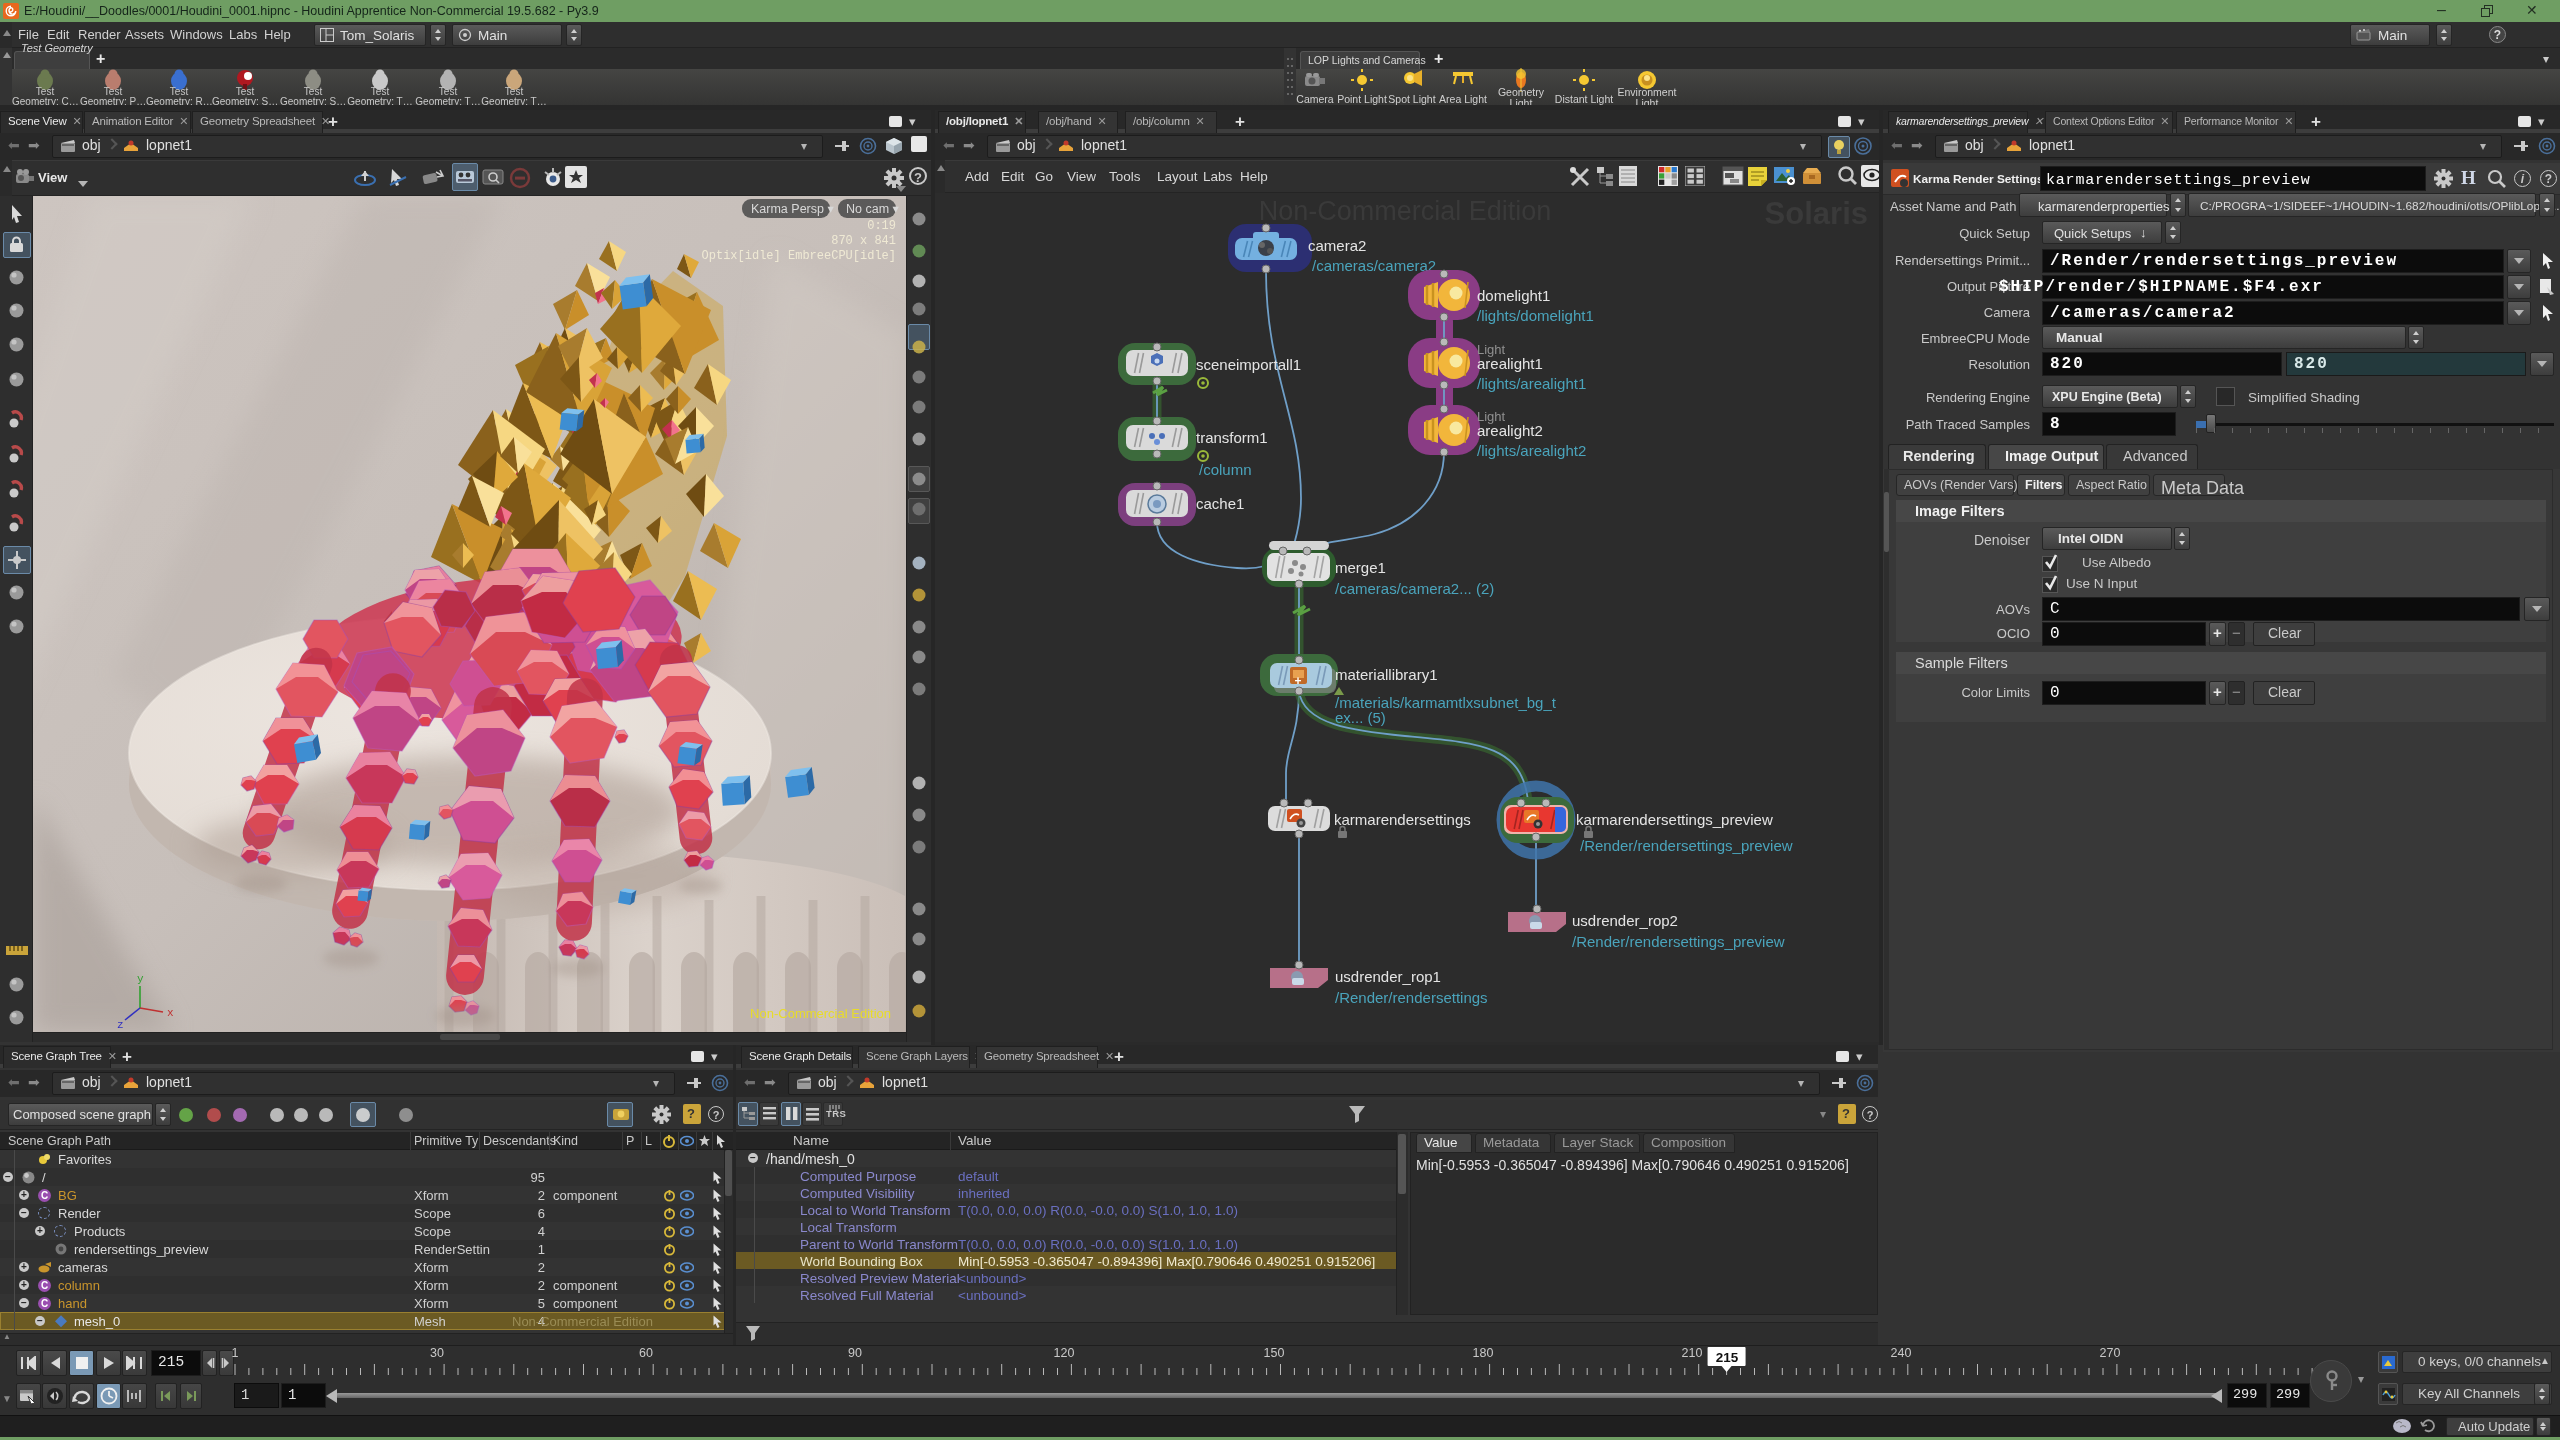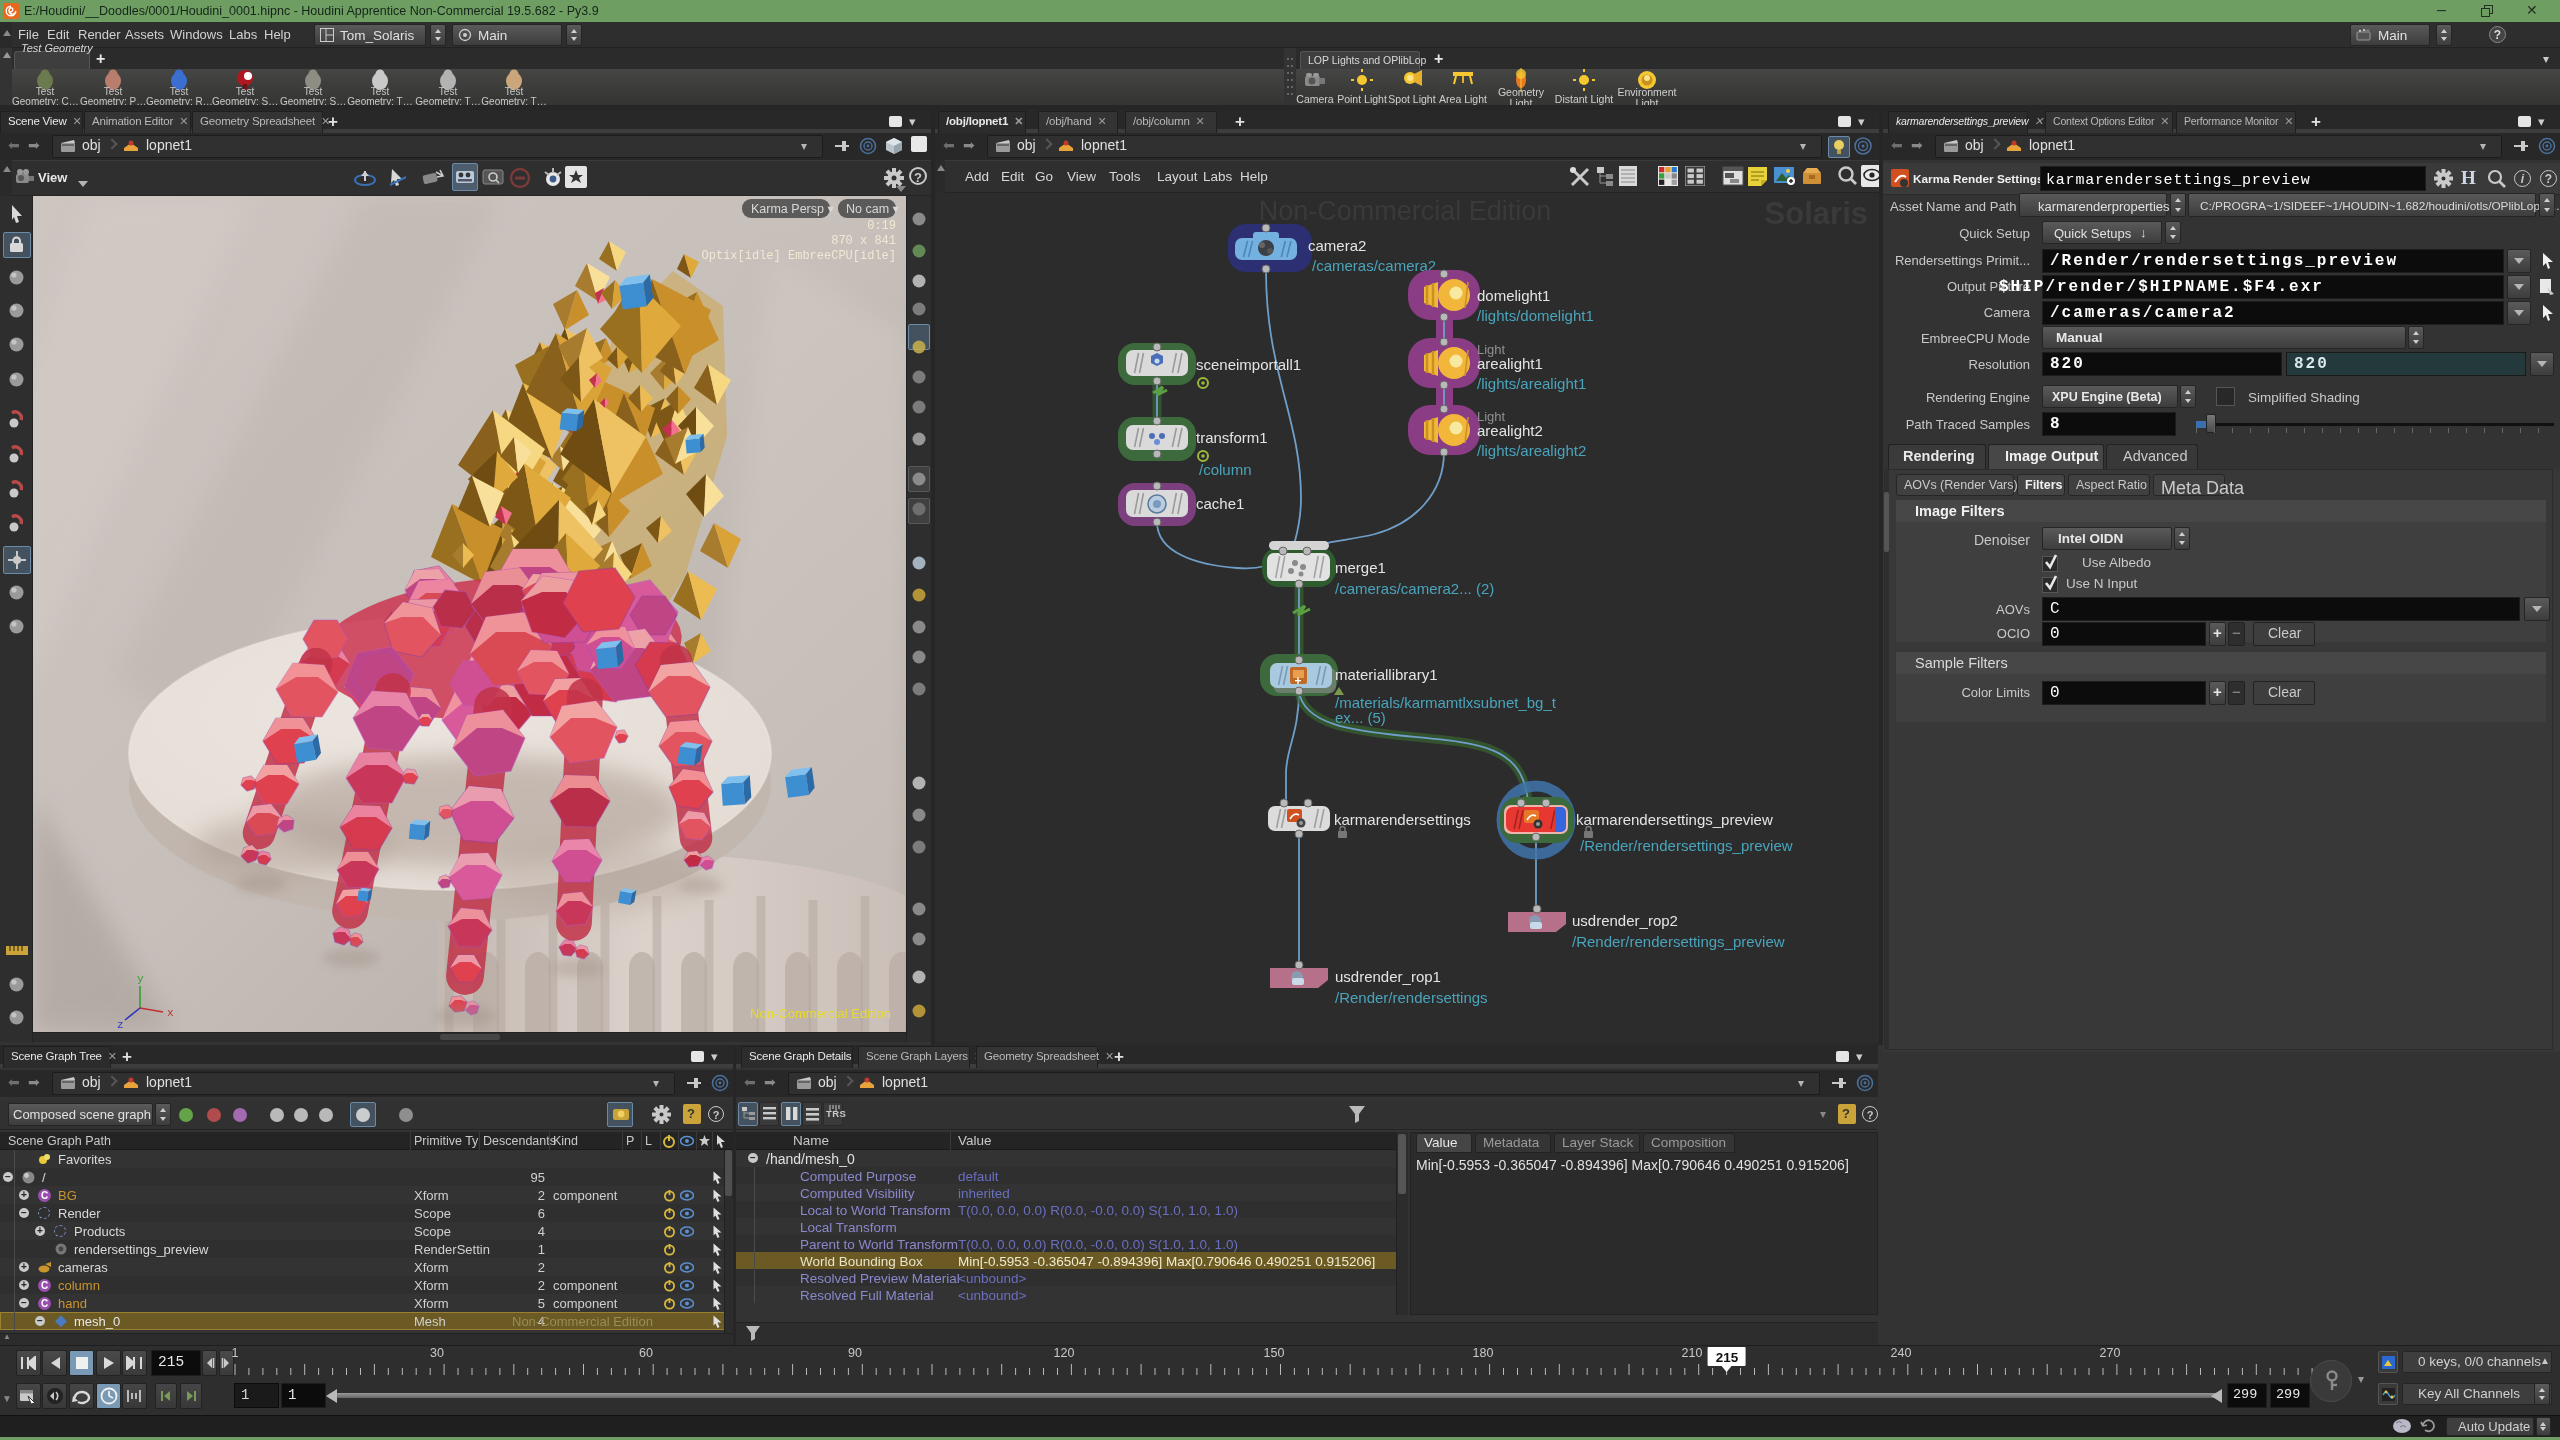--- a/index.html
+++ b/index.html
@@ -121,21 +121,21 @@
 <div class="" style="position:absolute;left:1291px;top:65px;width:2px;height:2px;background:#666"></div>
 <div class="" style="position:absolute;left:1287px;top:72px;width:2px;height:2px;background:#666"></div>
 <div class="" style="position:absolute;left:1291px;top:72px;width:2px;height:2px;background:#666"></div>
 <div class="" style="position:absolute;left:1287px;top:79px;width:2px;height:2px;background:#666"></div>
 <div class="" style="position:absolute;left:1291px;top:79px;width:2px;height:2px;background:#666"></div>
 <div class="" style="position:absolute;left:1287px;top:86px;width:2px;height:2px;background:#666"></div>
 <div class="" style="position:absolute;left:1291px;top:86px;width:2px;height:2px;background:#666"></div>
 <div class="" style="position:absolute;left:1287px;top:93px;width:2px;height:2px;background:#666"></div>
 <div class="" style="position:absolute;left:1291px;top:93px;width:2px;height:2px;background:#666"></div>
 <div class="" style="position:absolute;left:1300px;top:51px;width:120px;height:18px;background:#3e3e3e;border:1px solid #555;border-bottom:none;border-radius:3px 3px 0 0"></div>
-<div style="position:absolute;left:1308px;top:54px;font-size:10.5px;color:#d8d8d8;white-space:nowrap;">LOP Lights and OPlibLop</div>
+<div style="position:absolute;left:1308px;top:54px;font-size:10.5px;color:#d8d8d8;white-space:nowrap;">LOP Lights and Cameras</div>
 <div style="position:absolute;left:1434px;top:50px;font-size:16px;color:#e8e8e8;white-space:nowrap;font-weight:bold">+</div>
 <div style="position:absolute;left:2543px;top:52px;font-size:12px;color:#ccc;white-space:nowrap;">▾</div>
 <svg style="position:absolute;left:1303px;top:70px" width="24" height="20">
     <rect x="2" y="6" width="15" height="10" rx="2" fill="#8a8a8a"></rect>
     <circle cx="9" cy="11" r="3.5" fill="#555"></circle>
     <rect x="16" y="8" width="6" height="6" fill="#777"></rect>
     <rect x="3" y="3" width="6" height="4" rx="2" fill="#999"></rect>
     <rect x="10" y="3" width="6" height="4" rx="2" fill="#999"></rect>
   </svg>
 <div style="position:absolute;left:1275px;top:93px;font-size:10.5px;color:#d0d0d0;white-space:nowrap;text-align:center;width:80px">Camera</div>

